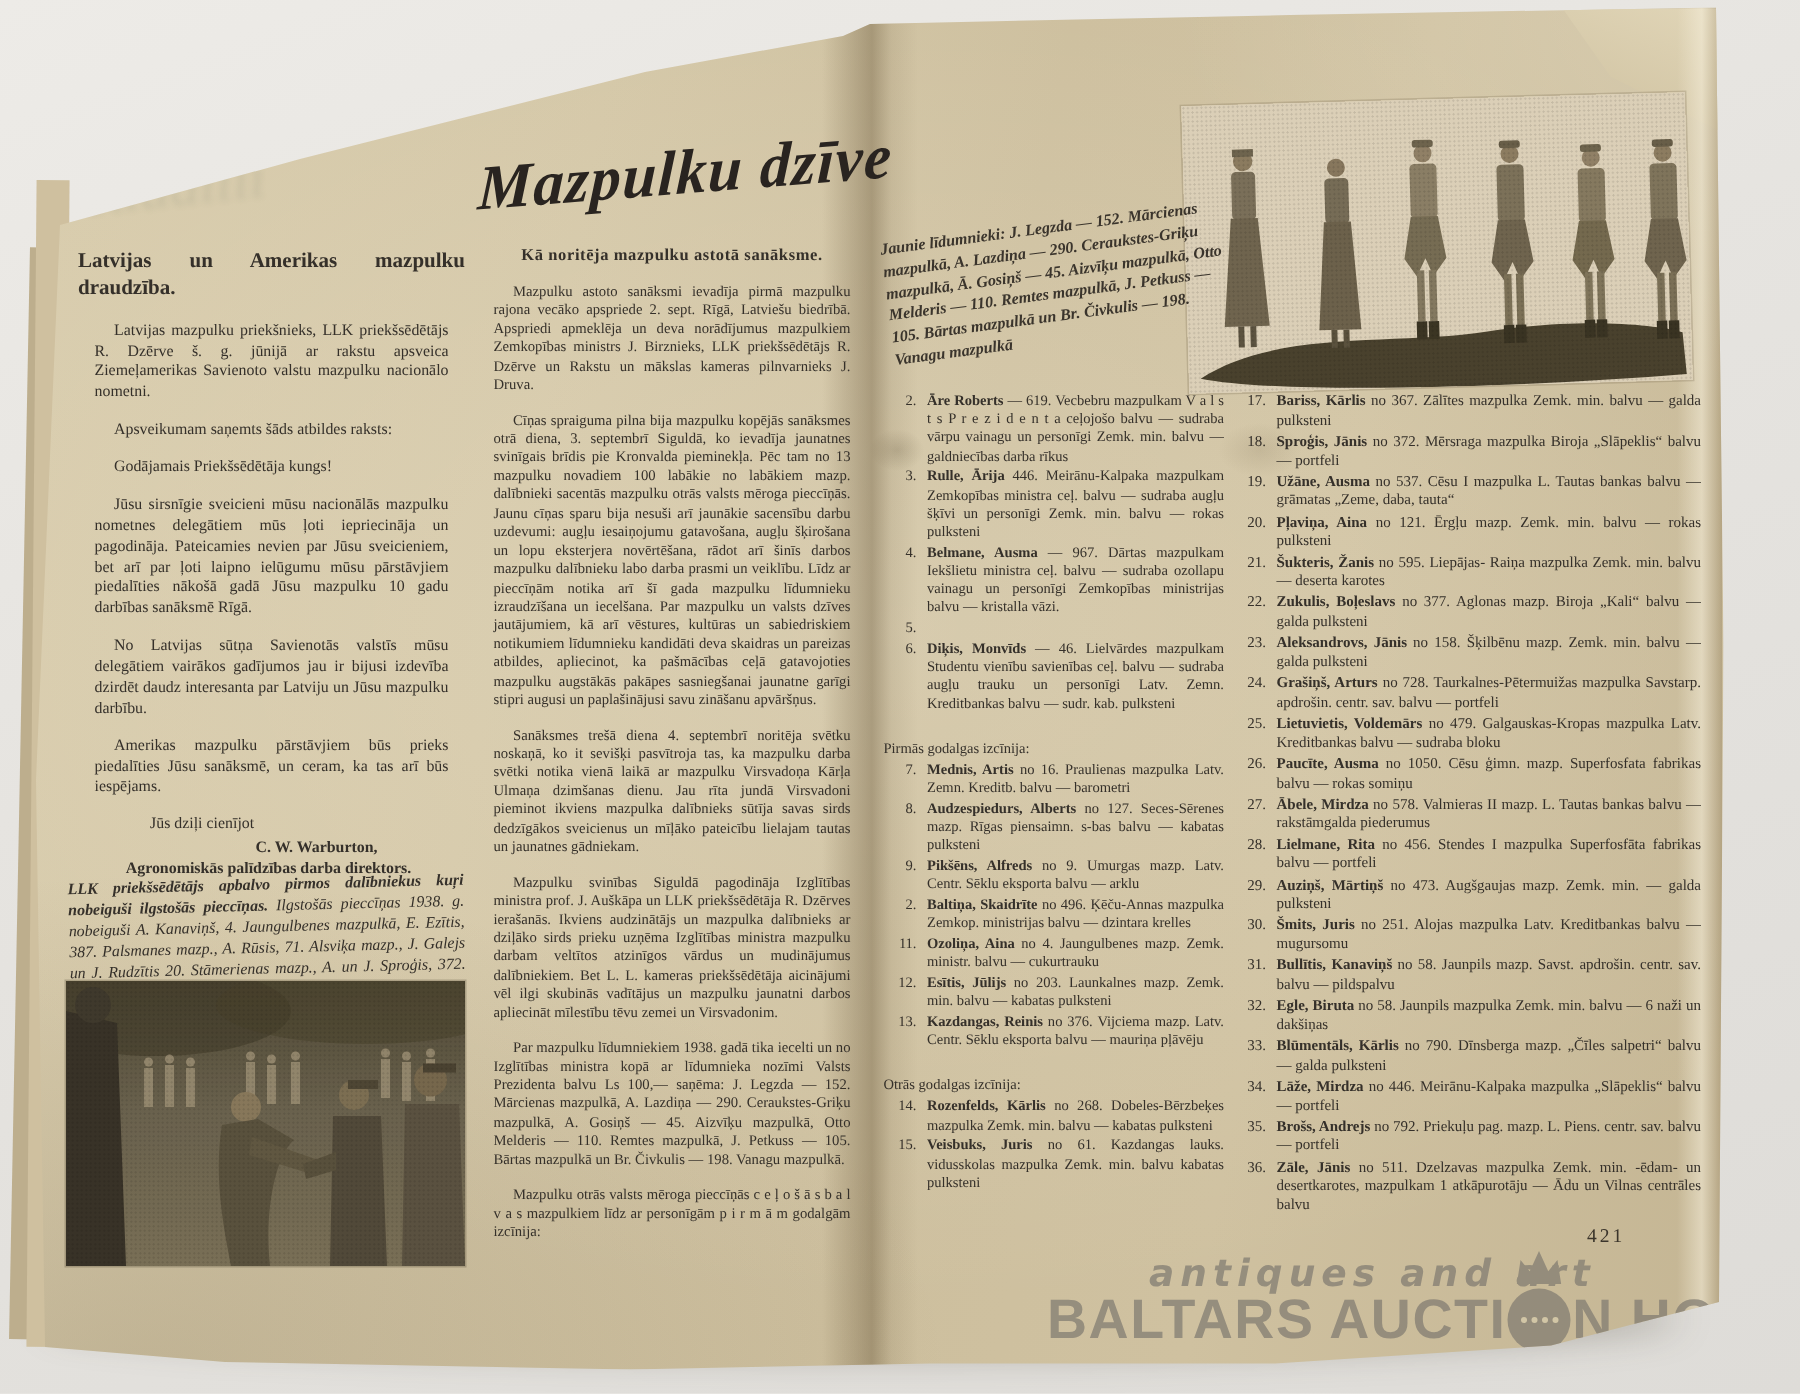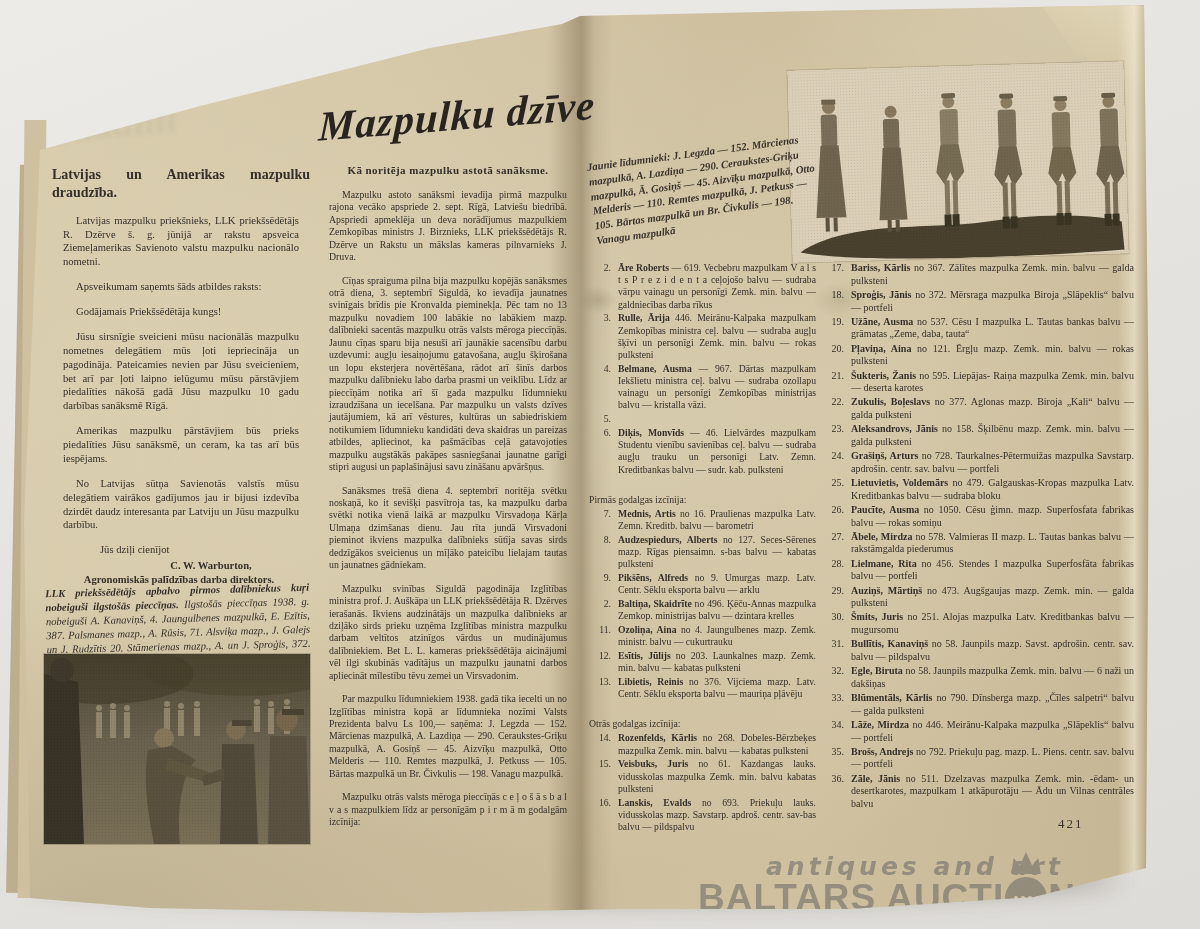--- a/index.html
+++ b/index.html
@@ -61,21 +61,21 @@
   .rp-col2{left:822px;top:262px;width:312px;height:556px;font-size:10px;line-height:1.27;}
   .pl-item{display:flex;gap:7px;margin-bottom:1.5px;text-align:justify;}
   .pl-num{flex:0 0 22px;text-align:right;}
   .pl-body{flex:1;}
   .pl-name{font-weight:bold;}
   .pl-heading{margin:18px 0 2px 0;}
   .item-one{display:flex;gap:6px;margin-top:1px;}
   .item-one .pl-num{flex:0 0 16px;}
   .page-number{position:absolute;left:1058px;top:816px;width:50px;font-size:13px;letter-spacing:2px;color:#3b352b;}
   
-  .watermark{position:absolute;left:698px;top:852px;width:470px;color:#807b71;opacity:.72;
+  .watermark{position:absolute;left:698px;top:834px;width:470px;color:#807b71;opacity:.72;
     font-family:"Liberation Sans","DejaVu Sans",sans-serif;}
   .wm-script{font-style:italic;font-size:25px;letter-spacing:4px;margin-left:68px;font-weight:bold;
     font-family:"DejaVu Sans","Liberation Sans",sans-serif;}
   .wm-brand{display:flex;align-items:center;font-size:37px;font-weight:bold;letter-spacing:1px;margin-top:-4px;white-space:nowrap;}
   .wm-ballwrap{position:relative;width:42px;height:42px;margin:0 1px;flex:0 0 auto;}
   .wm-crown{position:absolute;left:5px;top:-26px;width:32px;height:24px;}
   .wm-ball{position:absolute;inset:0;border-radius:50%;background:#807b71;display:flex;align-items:center;justify-content:center;gap:3px;}
   .wm-dot{width:4px;height:4px;border-radius:50%;background:#d6cbac;}
 </style>
 </head>
@@ -96,22 +96,22 @@
     <div class="script-title">Mazpulku dzīve</div>
 
     <div class="col lp-col1">
       <div class="art-heading">Latvijas un Amerikas mazpulku draudzība.</div>
       <div>
 
       <p class="para">Latvijas mazpulku priekšnieks, LLK priekšsēdētājs R. Dzērve š. g. jūnijā ar rakstu apsveica Ziemeļamerikas Savienoto valstu mazpulku nacionālo nometni.</p>
           <p class="para">Apsveikumam saņemts šāds atbildes raksts:</p>
           <p class="para">Godājamais Priekšsēdētāja kungs!</p>
           <p class="para">Jūsu sirsnīgie sveicieni mūsu nacionālās mazpulku nometnes delegātiem mūs ļoti iepriecināja un pagodināja. Pateicamies nevien par Jūsu sveicieniem, bet arī par ļoti laipno ielūgumu mūsu pārstāvjiem piedalīties nākošā gadā Jūsu mazpulku 10 gadu darbības sanāksmē Rīgā.</p>
+          <p class="para">No Latvijas sūtņa Savienotās valstīs mūsu delegātiem vairākos gadījumos jau ir bijusi izdevība dzirdēt daudz interesanta par Latviju un Jūsu mazpulku darbību.</p>
           <p class="para">Amerikas mazpulku pārstāvjiem būs prieks piedalīties Jūsu sanāksmē, un ceram, ka tas arī būs iespējams.</p>
-          <p class="para">No Latvijas sūtņa Savienotās valstīs mūsu delegātiem vairākos gadījumos jau ir bijusi izdevība dzirdēt daudz interesanta par Latviju un Jūsu mazpulku darbību.</p>
         </div>
       <div class="vale">Jūs dziļi cienījot</div>
       <div class="sig">C. W. Warburton,</div>
       <div class="sig-role">Agronomiskās palīdzības darba direktors.</div>
     </div>
 
     <div class="lp-caption">
       <span class="cap-bold">LLK priekšsēdētājs apbalvo pirmos dalībniekus kuŗi nobeiguši ilgstošās pieccīņas.</span>
       <span>Ilgstošās pieccīņas 1938. g. nobeiguši A. Kanaviņš, 4. Jaungulbenes mazpulkā, E. Ezītis, 387. Palsmanes mazp., A. Rūsis, 71. Alsviķa mazp., J. Galejs un J. Rudzītis 20. Stāmerienas mazp., A. un J. Sproģis, 372. Mērsraga mazpulkā.</span>
     </div>
@@ -312,44 +312,39 @@
           </div>
 
           <div class="pl-item">
             <span class="pl-num">12.</span>
             <span class="pl-body"><b class="pl-name">Esītis, Jūlijs</b>
             <span>no 203. Launkalnes mazp. Zemk. min. balvu — kabatas pulksteni</span></span>
           </div>
 
           <div class="pl-item">
             <span class="pl-num">13.</span>
-            <span class="pl-body"><b class="pl-name">Libietis, Reinis</b>
+            <span class="pl-body"><b class="pl-name">Kazdangas, Reinis</b>
             <span>no 376. Vijciema mazp. Latv. Centr. Sēklu eksporta balvu — mauriņa pļāvēju</span></span>
           </div>
         </div>
       <div class="pl-heading">Otrās godalgas izcīnija:</div>
       <div>
 
           <div class="pl-item">
             <span class="pl-num">14.</span>
             <span class="pl-body"><b class="pl-name">Rozenfelds, Kārlis</b>
             <span>no 268. Dobeles-Bērzbeķes mazpulka Zemk. min. balvu — kabatas pulksteni</span></span>
           </div>
 
           <div class="pl-item">
             <span class="pl-num">15.</span>
             <span class="pl-body"><b class="pl-name">Veisbuks, Juris</b>
             <span>no 61. Kazdangas lauks. vidusskolas mazpulka Zemk. min. balvu kabatas pulksteni</span></span>
           </div>
 
-          <div class="pl-item">
-            <span class="pl-num">16.</span>
-            <span class="pl-body"><b class="pl-name">Lanskis, Evalds</b>
-            <span>no 693. Priekuļu lauks. vidusskolas mazp. Savstarp. apdroš. centr. sav-bas balvu — pildspalvu</span></span>
-          </div>
         </div>
     </div>
 
     <div class="col prize-col rp-col2">
       <div>
 
           <div class="pl-item">
             <span class="pl-num">17.</span>
             <span class="pl-body"><b class="pl-name">Bariss, Kārlis</b>
             <span>no 367. Zālītes mazpulka Zemk. min. balvu — galda pulksteni</span></span>

